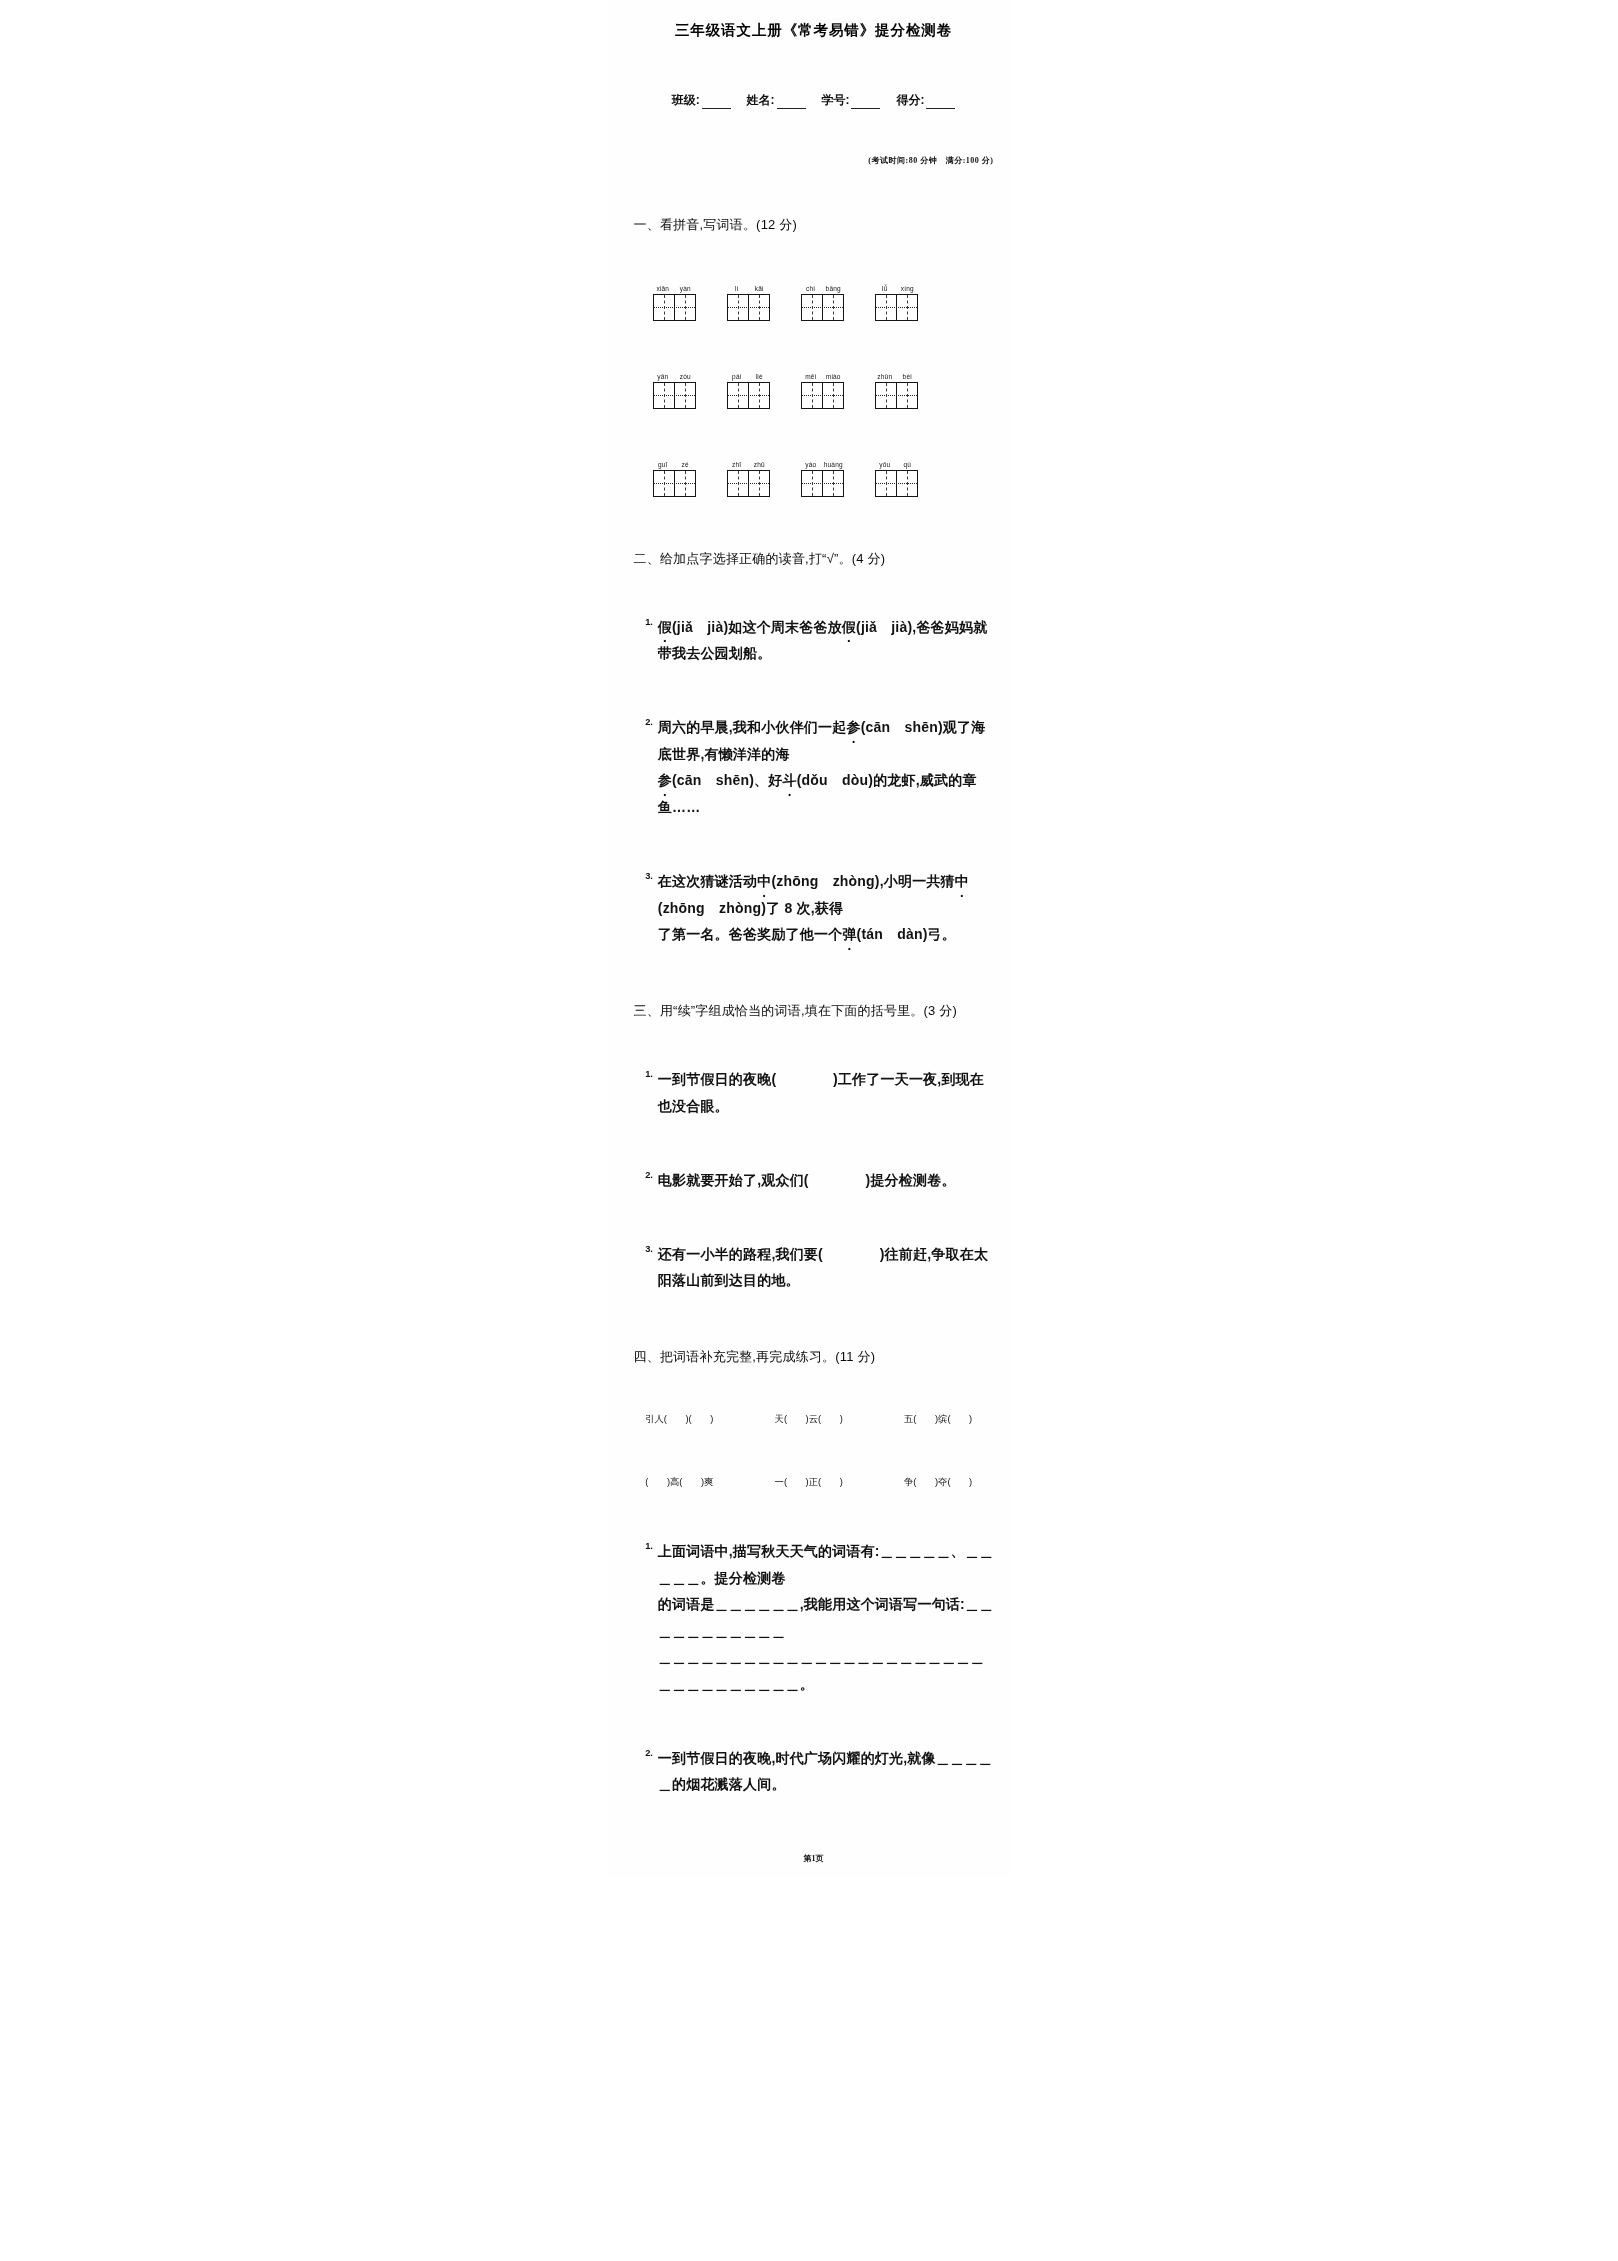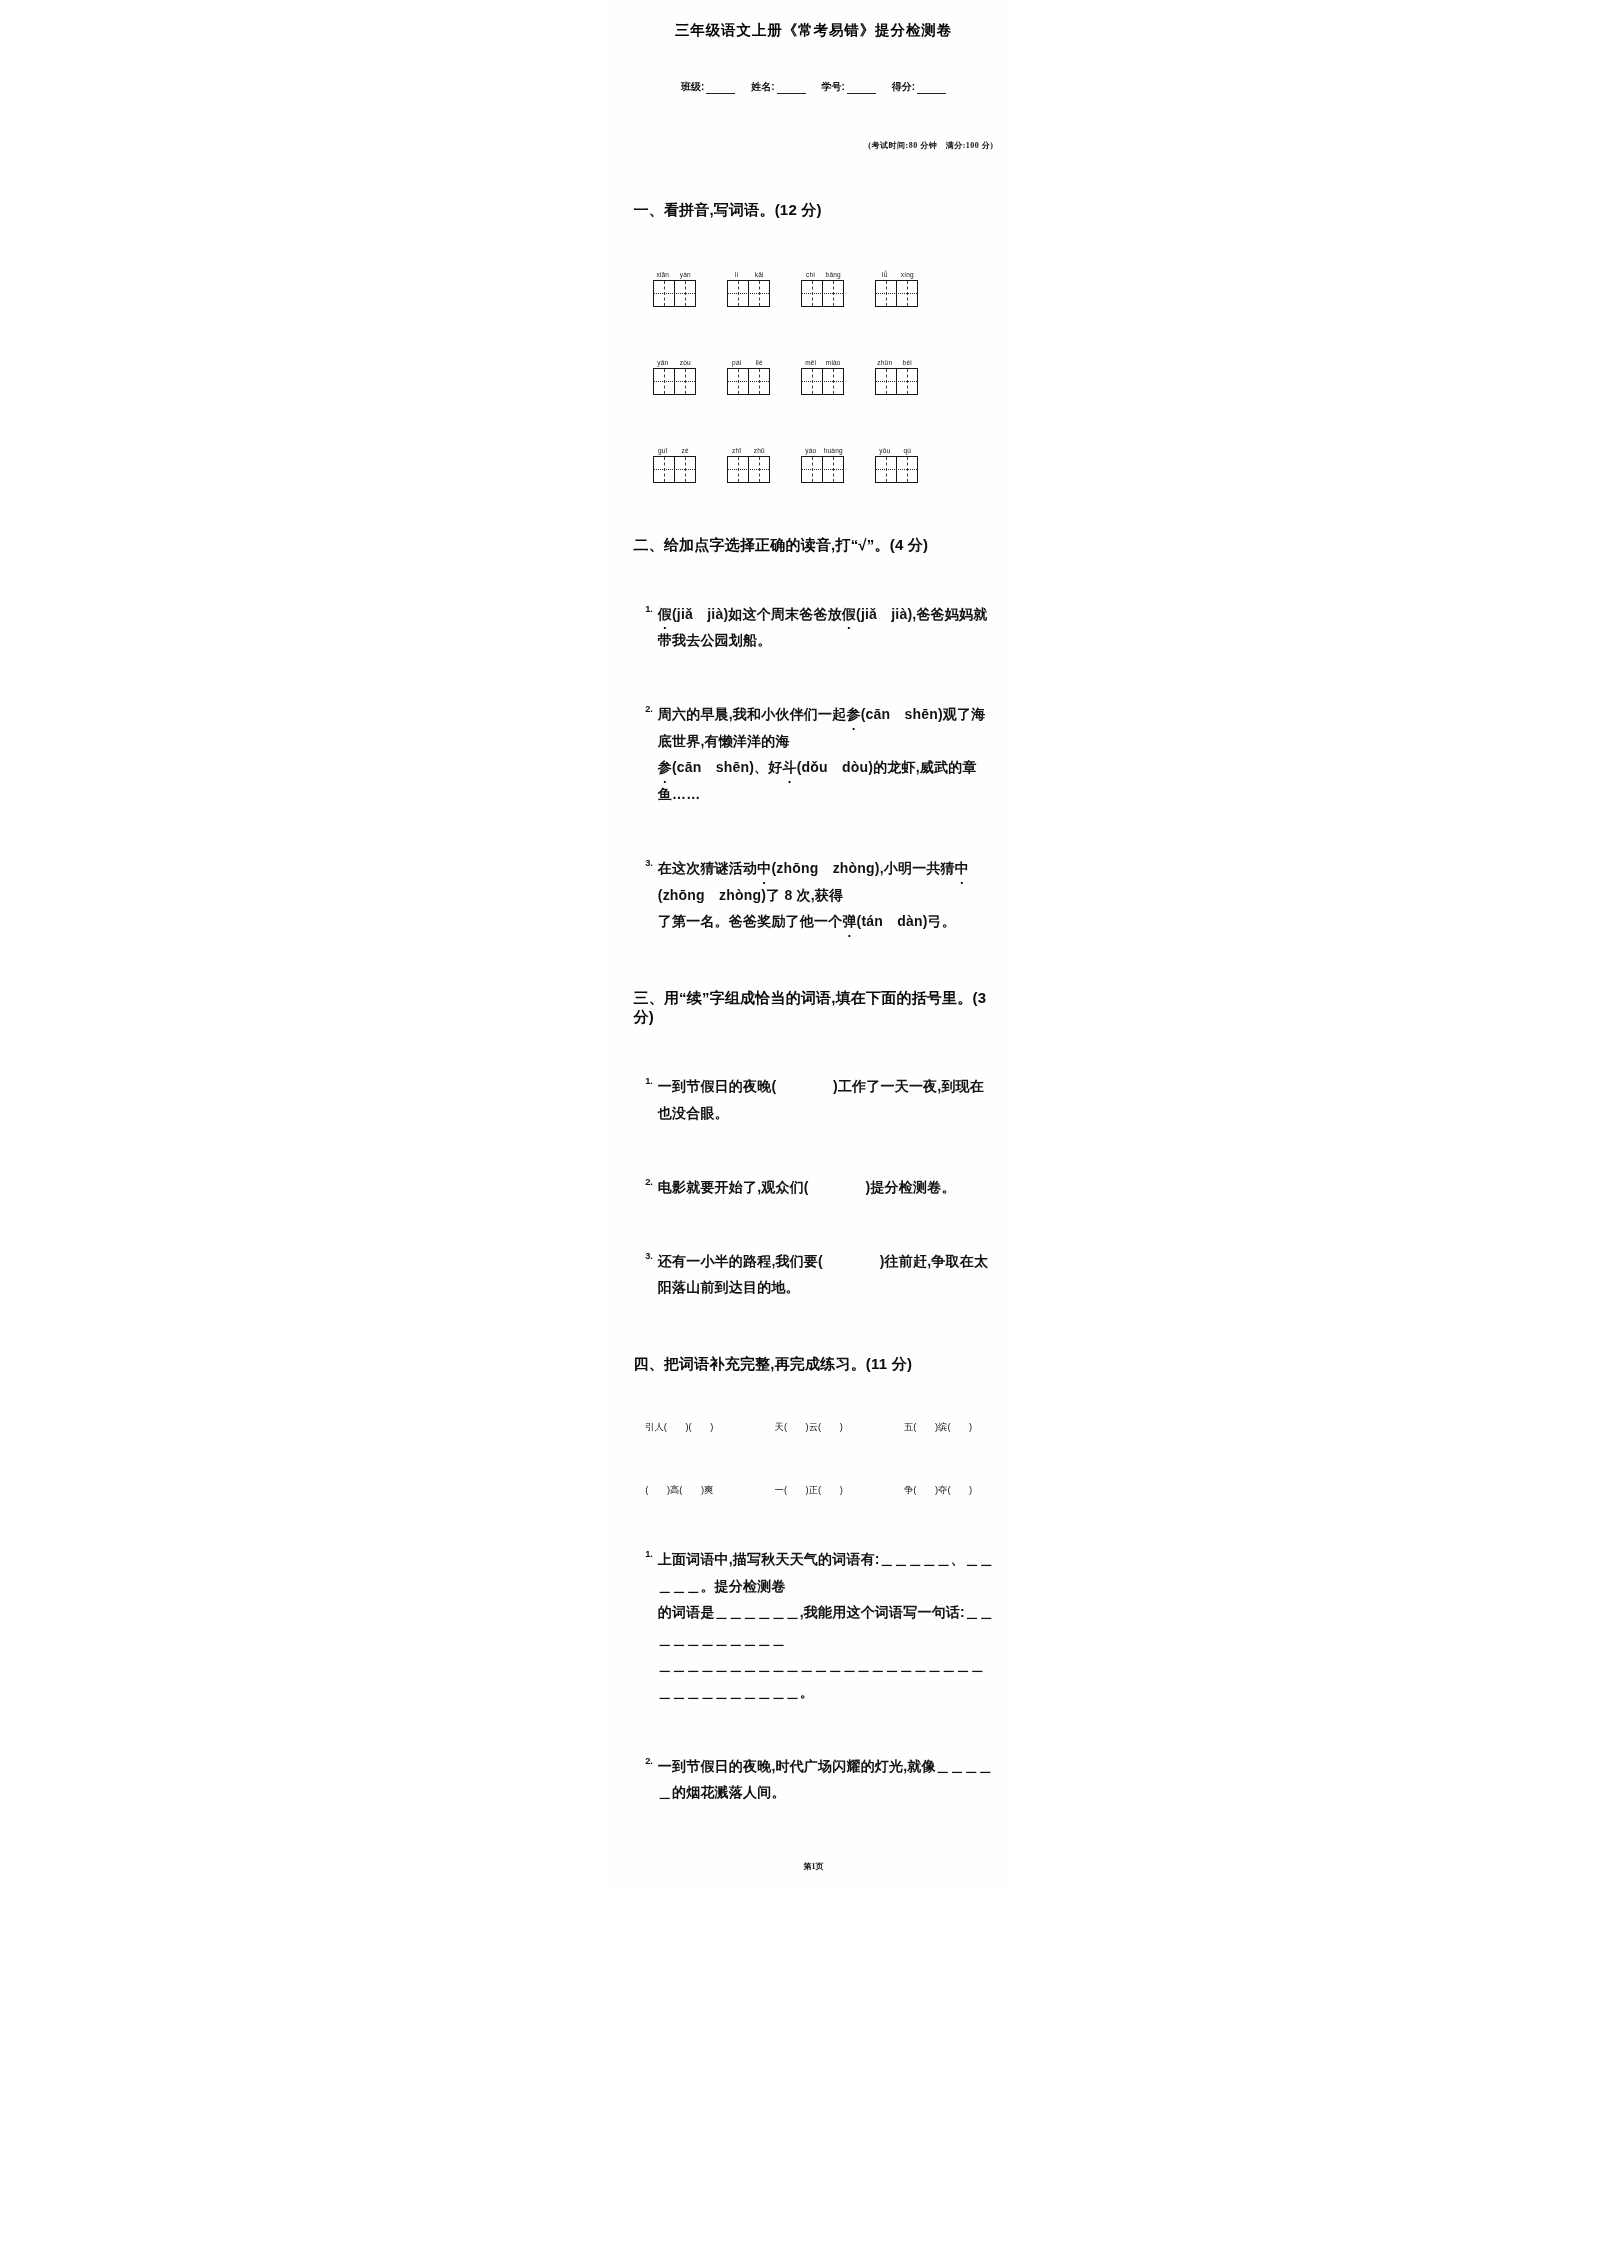--- a/index.html
+++ b/index.html
@@ -7,34 +7,34 @@
     width:405px;min-height:565px;margin:0 auto;box-sizing:border-box;
     padding:14px 18px 9.3px 27px;background:#fefefe;color:#101010;
     font-family:"Liberation Sans","DejaVu Sans",sans-serif;
     display:flex;flex-direction:column;gap:38px;
   }
   .title{
     text-align:center;font-size:14.5px;font-weight:800;letter-spacing:0.9px;
     margin:6.5px 0 2.8px 0;color:#050505;
   }
   .info-row{
-    display:flex;justify-content:center;gap:16px;
-    font-size:10px;font-weight:700;
+    display:flex;justify-content:center;gap:16px;margin-top:12px;
+    font-size:12px;font-weight:700;
   }
   .info-field{display:flex;align-items:flex-end;}
   .info-blank{
     display:inline-block;width:29px;height:9.3px;margin-left:1.9px;
     border-bottom:0.9px solid #222;
   }
   .exam-meta{
     text-align:right;margin-top:7.5px;font-size:8px;font-weight:700;
     font-family:"Liberation Serif","DejaVu Serif",serif;letter-spacing:0.5px;
   }
   .sec-heading{
-    font-size:15px;font-weight:700;color:#0b0b0b;margin:12px 0 2.8px 0;letter-spacing:0.2px;
+    font-size:13px;font-weight:400;color:#0b0b0b;margin:12px 0 2.8px 0;letter-spacing:0.2px;
   }
   
   .pgrid-row{
     display:flex;justify-content:space-between;width:267px;
     margin:10.3px 0 3.7px 18px;
   }
   .pgroup{display:flex;flex-direction:column;align-items:center;}
   .pinyin-line{display:flex;width:45px;margin-bottom:1.9px;}
   .py{
     flex:1;text-align:center;font-size:6.5px;font-weight:500;color:#151515;

